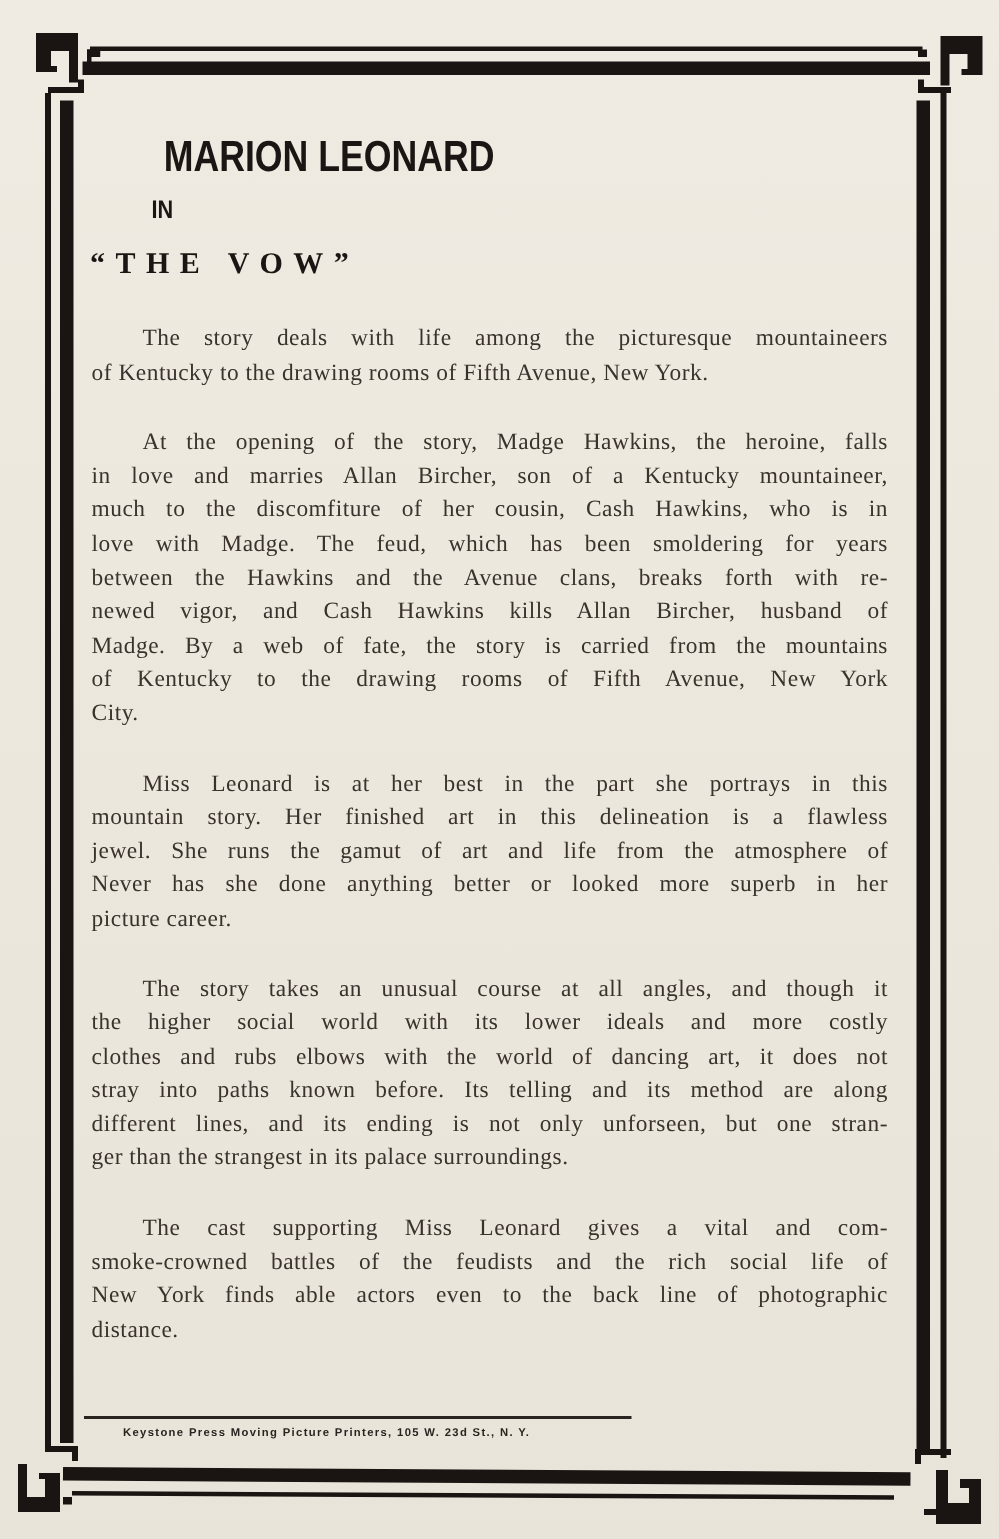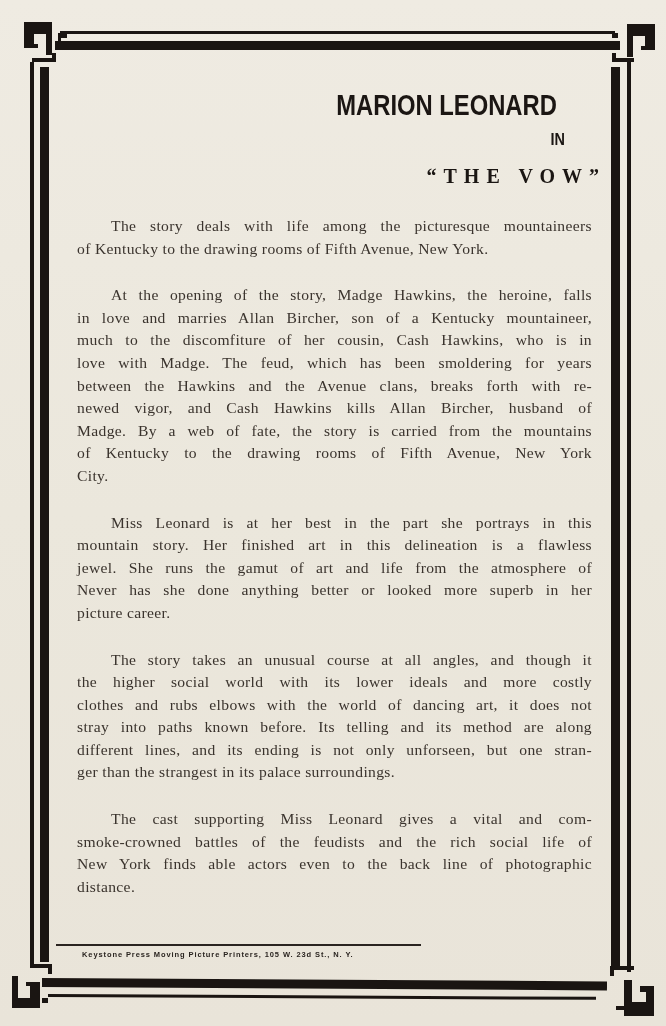--- a/index.html
+++ b/index.html
@@ -29,21 +29,21 @@
     .corner {
       position: absolute;
     }
     .corner svg { display: block; }
 
     .title-block {
       position: absolute;
       left: 60px;
       width: 546px;
       top: 88px;
-      text-align: right;
+      text-align: left;
     }
     .title-name {
       font-family: "Liberation Sans", "DejaVu Sans", sans-serif;
       font-weight: bold;
       font-size: 29px;
       letter-spacing: 0px;
       transform: scaleX(0.82);
       color: #1b1613;
       line-height: 34px;
     }
@@ -71,21 +71,21 @@
       left: 61px;
       width: 531px;
       top: 215px;
       font-size: 15.6px;
       line-height: 22.6px;
       text-align: justify;
       color: #3a332d;
       letter-spacing: 0.35px;
     }
     .para {
-      margin: 0 0 24px 16px;
+      margin: 0 0 24px 0;
       text-indent: 34px;
     }
     .para .line {
       display: block;
       text-align: justify;
       text-align-last: justify;
       white-space: nowrap;
     }
     .para .line.last {
       text-align-last: left;

